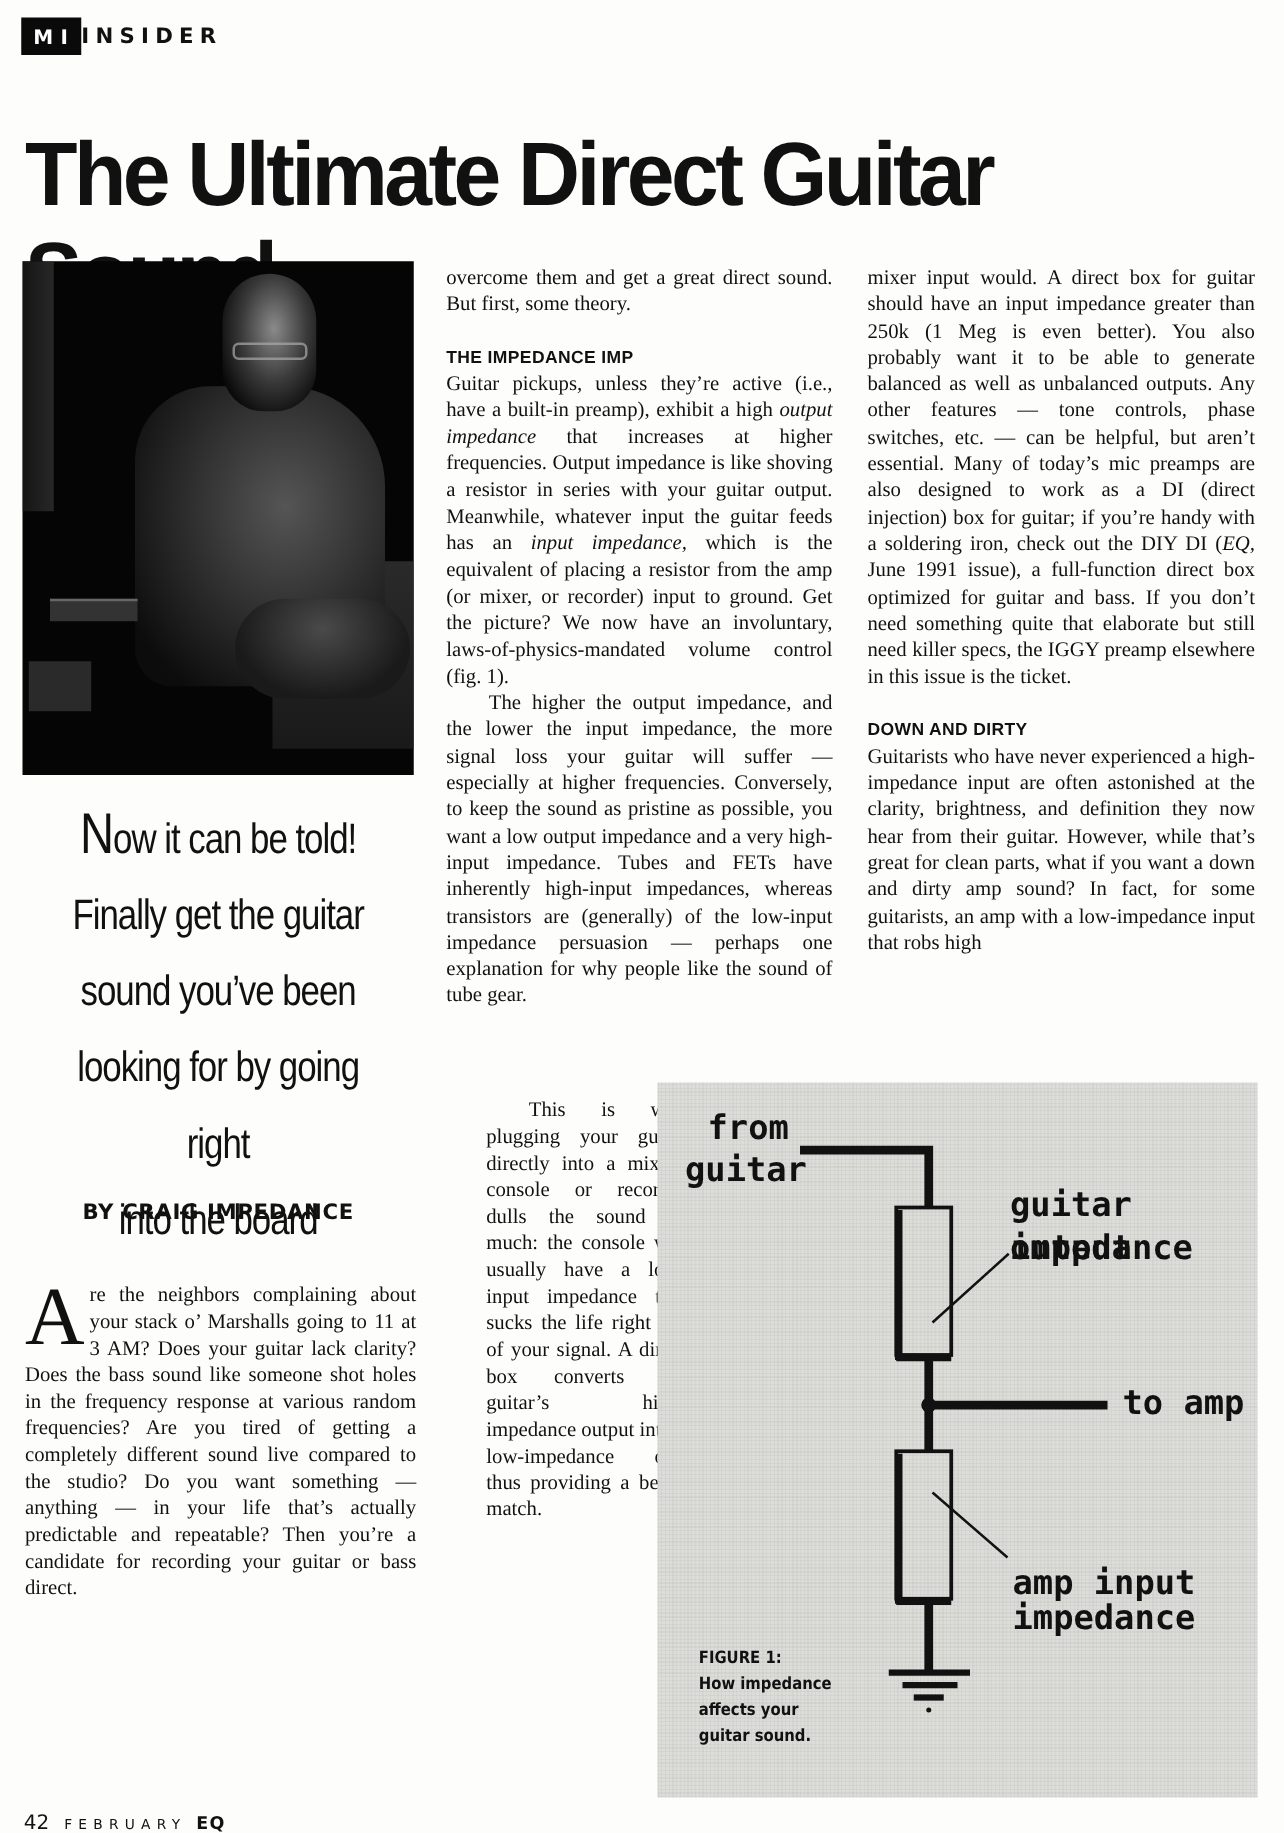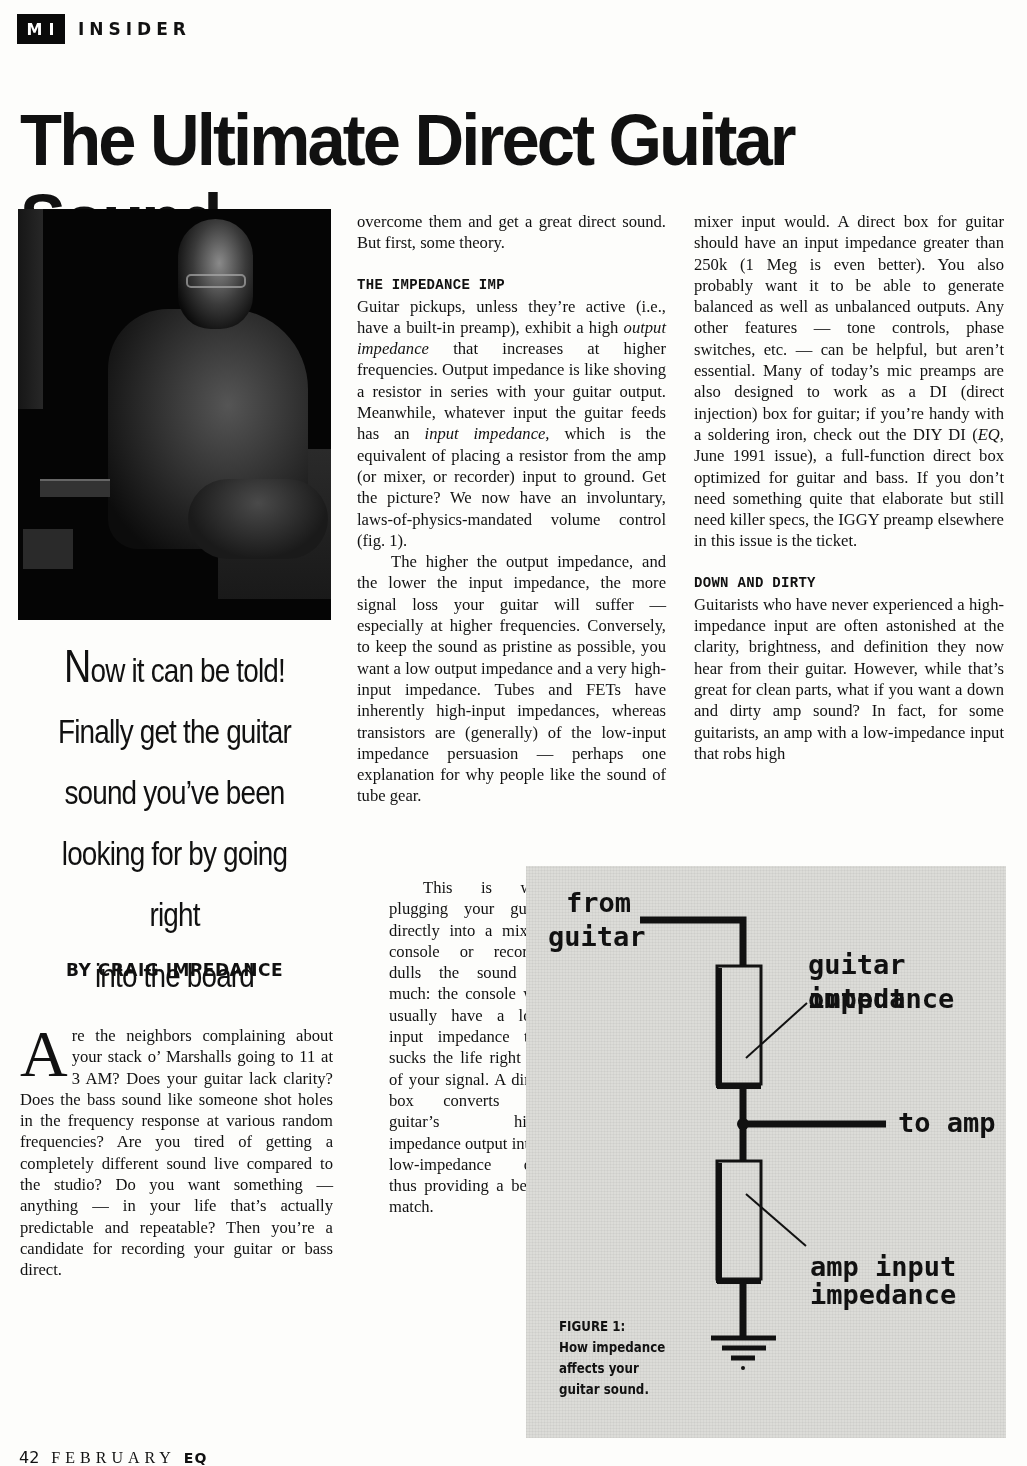--- a/index.html
+++ b/index.html
@@ -2,21 +2,21 @@
 <html><head>
 <meta charset="utf-8">
 <style>
   * { box-sizing: border-box; margin: 0; padding: 0; }
   html, body { width: 1027px; height: 1466px; background: #fdfdfb; overflow: hidden; }
   body { position: relative; font-family: "Liberation Serif", "DejaVu Serif", serif; color: #111; }
 
   .kicker { position: absolute; left: 17px; top: 14px; height: 30px; display: flex; align-items: center; }
   .kicker .mi { background: #0a0a0a; color: #fff; font-family: "DejaVu Sans", sans-serif; font-weight: bold;
                 font-size: 16px; letter-spacing: 6px; width: 48px; height: 30px; display: flex; align-items: center; justify-content: center; padding-left: 5px; }
-  .kicker .ins { margin-left: 13px; font-family: "DejaVu Sans", sans-serif; font-weight: bold; font-size: 17px; letter-spacing: 5px; }
+  .kicker .ins { font-family: "DejaVu Sans", sans-serif; font-weight: bold; font-size: 17px; letter-spacing: 5px; }
 
   .headline { position: absolute; left: 20px; top: 100px; width: 990px; font-family: "Liberation Sans", "DejaVu Sans", sans-serif;
               font-weight: bold; font-size: 72px; letter-spacing: -3px; line-height: 80px; transform: scaleX(0.955); transform-origin: left top; }
 
   .photo { position: absolute; left: 18px; top: 209px; width: 313px; height: 411px; background: #050505; overflow: hidden; }
   .photo .head { position: absolute; left: 160px; top: 10px; width: 75px; height: 110px; border-radius: 40px 40px 35px 35px;
                  background: radial-gradient(ellipse at 55% 40%, #8a8a8a 0%, #3a3a3a 45%, #0a0a0a 80%); }
   .photo .glasses { position: absolute; left: 168px; top: 65px; width: 60px; height: 14px; border: 2px solid #aaa; border-radius: 5px; opacity: .7; }
   .photo .body { position: absolute; left: 90px; top: 100px; width: 200px; height: 240px; border-radius: 60px 80px 30px 30px;
                  background: radial-gradient(ellipse at 60% 40%, #555 0%, #2a2a2a 50%, #0c0c0c 85%); }
@@ -33,34 +33,34 @@
   .byline { position: absolute; left: 18px; top: 960px; width: 313px; text-align: center; font-family: "DejaVu Sans", sans-serif;
             font-weight: bold; font-size: 17px; letter-spacing: 0.5px; }
 
   .col { position: absolute; font-size: 16.6px; line-height: 21.3px; text-align: justify; hyphens: none; }
   .col p { text-indent: 0; }
   .col p.ind { text-indent: 34px; }
   .col1 { left: 20px; top: 1025px; width: 313px; }
   .col2 { left: 357px; top: 211px; width: 309px; }
   .col2b { left: 357px; top: 877px; width: 160px; margin-left: 32px; }
   .col3 { left: 694px; top: 211px; width: 310px; }
-  .col .sub { font-family: Liberation Mono, monospace; font-weight: bold; font-size: 14px; letter-spacing: 0.3px; margin-top: 21px; line-height: 21px; }
+  .col .sub { font-family: Liberation Sans, sans-serif; font-weight: bold; font-size: 14px; letter-spacing: 0.3px; margin-top: 21px; line-height: 21px; }
   .col p + p { margin: 0; }
   .dropcap { float: left; font-size: 66px; line-height: 54px; margin: 2px 4px -4px 0; font-family: "Liberation Serif", serif; }
 
   .figure { position: absolute; left: 526px; top: 866px; width: 480px; height: 572px; background: #dcdcd8;
             background-image: repeating-linear-gradient(0deg, rgba(0,0,0,.035) 0 1px, transparent 1px 3px),
                               repeating-linear-gradient(90deg, rgba(0,0,0,.03) 0 1px, transparent 1px 3px); }
   .figure svg { position: absolute; left: 0; top: 0; }
   .fig-label { position: absolute; font-family: "DejaVu Sans Mono", monospace; font-weight: bold; font-size: 27px; line-height: 34px; color: #111; }
   .fig-caption { position: absolute; left: 33px; top: 450px; font-family: "DejaVu Sans", sans-serif; font-weight: bold; font-size: 13.5px; line-height: 21px; transform: scaleX(.88); transform-origin: left top; }
 
   .footer { position: absolute; left: 19px; top: 1448px; display: flex; align-items: baseline; font-family: "DejaVu Sans", sans-serif; }
   .footer .pg { font-weight: normal; font-size: 16px; }
-  .footer .mon { font-size: 16px; letter-spacing: 5px; margin-left: 12px; font-family: Liberation Serif, serif; }
+  .footer .mon { font-size: 11px; letter-spacing: 5px; margin-left: 12px; }
   .footer .mag { font-weight: bold; font-size: 14px; margin-left: 8px; letter-spacing: 1px; }
 </style>
 </head>
 <body>
 
 <div class="kicker">
   <span class="mi">MI</span>
   <span class="ins">INSIDER</span>
 </div>
 

